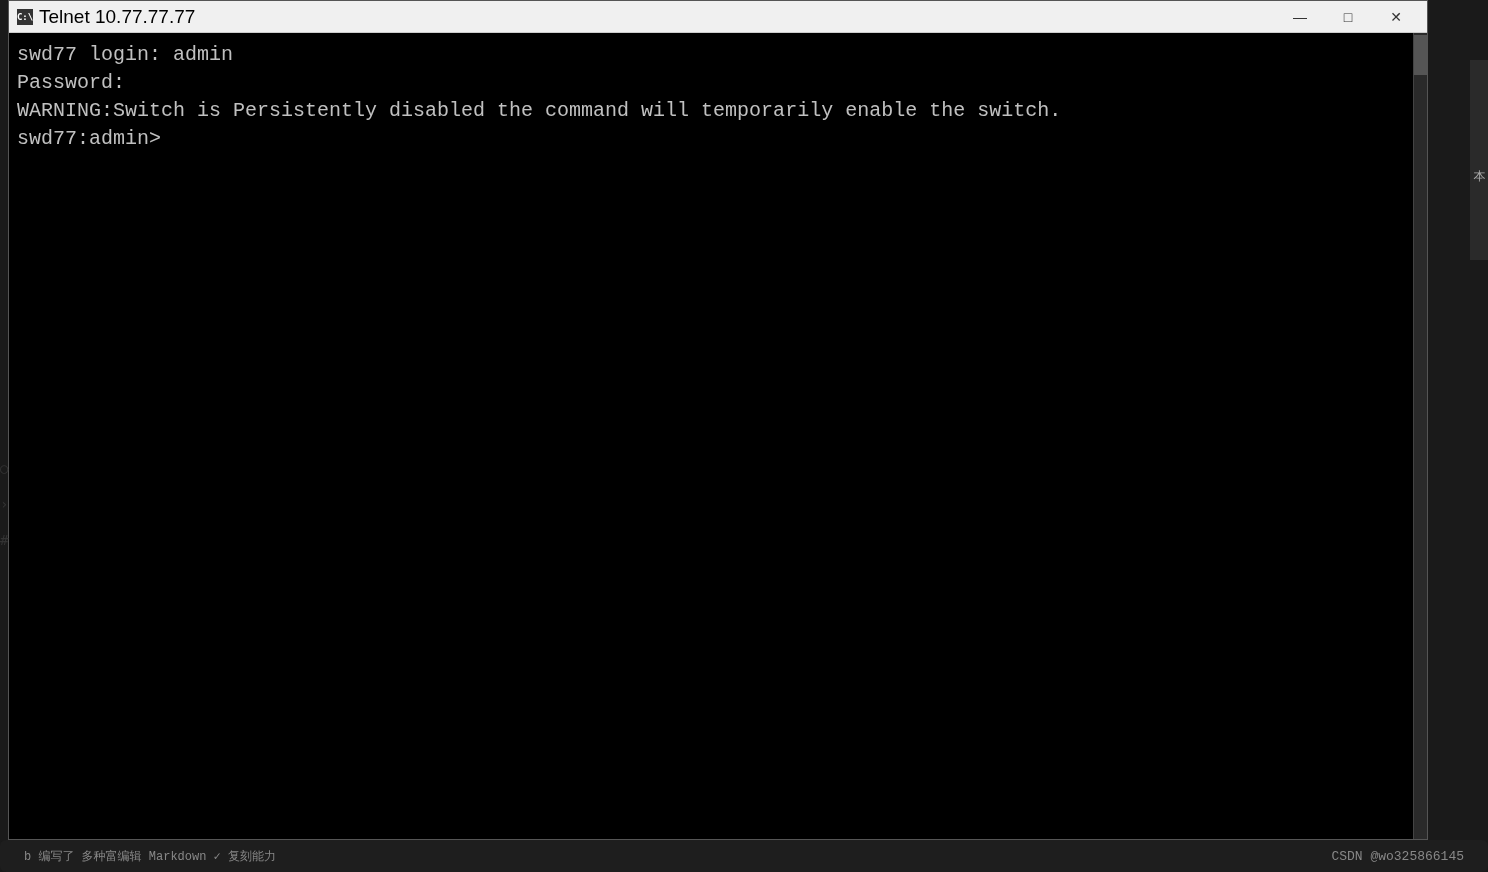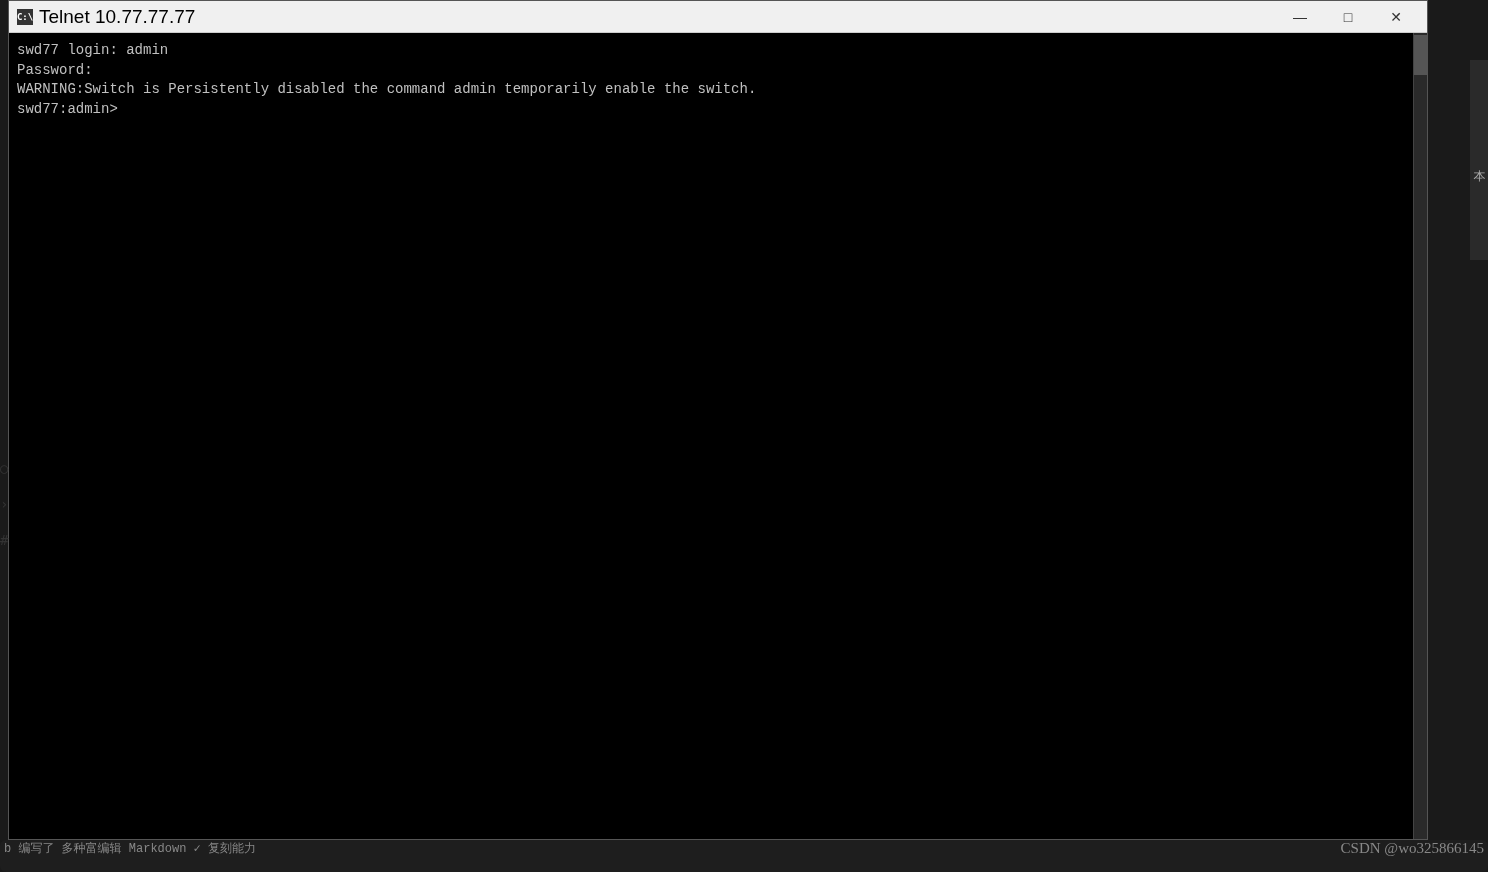--- a/index.html
+++ b/index.html
@@ -76,21 +76,21 @@
       align-items: center;
       justify-content: center;
       font-size: 14px;
       color: #333;
     }
 
     .terminal-body {
       background: #000000;
       color: #c0c0c0;
       font-family: 'Courier New', Courier, monospace;
-      font-size: 14px;
+      font-size: 20px;
       padding: 8px;
       height: calc(100% - 32px);
       overflow: hidden;
       position: relative;
     }
 
     .terminal-line {
       line-height: 1.4;
       white-space: pre;
     }
@@ -114,36 +114,36 @@
 
     
     .bottom-bar {
       position: absolute;
       bottom: 0;
       left: 0;
       right: 0;
       height: 32px;
       background: #1e1e1e;
       display: flex;
-      align-items: flex-start;
+      align-items: center;
       justify-content: space-between;
-      padding: 0 4px;
+      padding: 0 24px;
       border-radius: 6px;
     }
 
     .bottom-bar-text {
       color: #888;
       font-family: 'Courier New', Courier, monospace;
       font-size: 12px;
     }
 
     .bottom-bar-right {
       color: #888;
-      font-size: 15px;
-      font-family: Liberation Serif, serif;
+      font-size: 13px;
+      font-family: Liberation Mono, monospace;
     }
   </style>
 </head>
 <body>
 
 <div class="telnet-window">
 
   <div class="window-titlebar">
     <div class="titlebar-left">
       <div class="titlebar-icon">
@@ -154,21 +154,21 @@
     <div class="titlebar-controls">
       <button class="titlebar-btn">—</button>
       <button class="titlebar-btn">□</button>
       <button class="titlebar-btn close">✕</button>
     </div>
   </div>
 
   <div class="terminal-body">
     <div class="terminal-line">swd77 login: admin</div>
     <div class="terminal-line">Password:</div>
-    <div class="terminal-line">WARNING:Switch is Persistently disabled the command admin temporarily enable the switch.</div>
+    <div class="terminal-line">WARNING:Switch is Persistently disabled the command will temporarily enable the switch.</div>
     <div class="terminal-line">swd77:admin&gt;</div>
   </div>
 
   <div class="scrollbar-right">
     <div class="scrollbar-thumb"></div>
   </div>
 </div>
 
 <div style="position:absolute; right:0; top:60px; width:18px; background:#2a2a2a; height:200px; display:flex; align-items:center; justify-content:center;">
   <span style="color:#aaa; font-size:12px; font-family: sans-serif; writing-mode:vertical-rl;">本</span>

